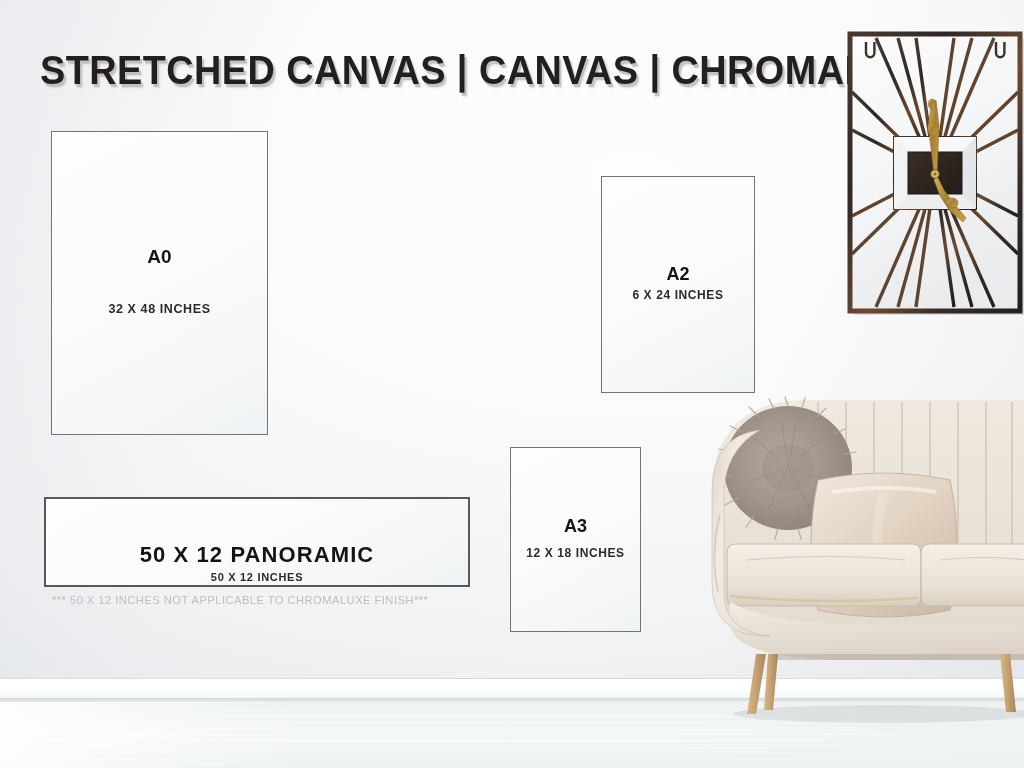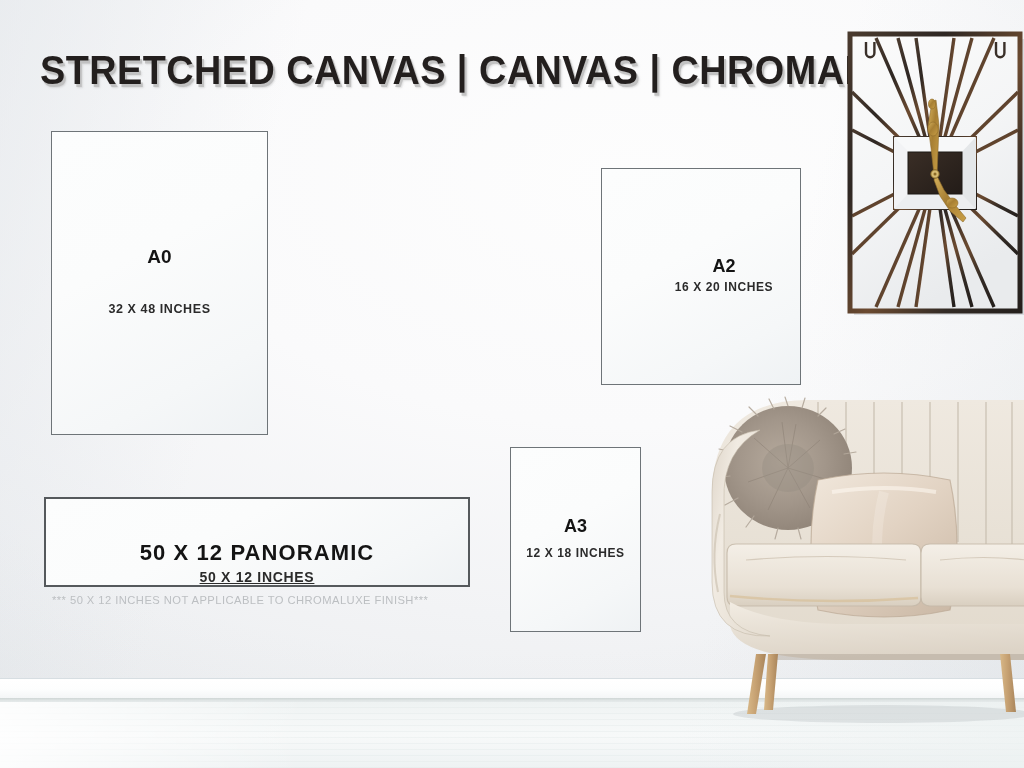--- a/index.html
+++ b/index.html
@@ -93,34 +93,34 @@
   }
 
   #frame-a0{left:51px;top:131px;width:215px;height:302px;justify-content:flex-end;}
   #frame-a0 .frame-title{font-size:19px;margin-bottom:5px;}
   #frame-a0 .frame-sub{font-size:12.5px;margin-top:35px;}
 
   #frame-a1{left:345px;top:156px;width:176px;height:251px;}
   #frame-a1 .frame-title{font-size:19px;margin-bottom:5px;}
   #frame-a1 .frame-sub{font-size:12.5px;}
 
-  #frame-a2{left:601px;top:168px;width:152px;height:215px;padding-left:46px;}
+  #frame-a2{left:601px;top:176px;width:152px;height:215px;}
   #frame-a2 .frame-title{font-size:18px;margin-bottom:5px;}
   #frame-a2 .frame-sub{font-size:12px;}
 
   #frame-a3{left:510px;top:447px;width:129px;height:183px;}
   #frame-a3 .frame-title{font-size:18px;margin-bottom:11px;}
   #frame-a3 .frame-sub{font-size:12px;}
 
   #frame-pano{
     left:44px;top:497px;width:422px;height:86px;
     border:2px solid #55595c;
   }
   #frame-pano .frame-title{font-size:22px;letter-spacing:1.1px;margin-bottom:5px;margin-top:44px;}
-  #frame-pano .frame-sub{font-size:14px;letter-spacing:.7px;text-decoration:underline;}
+  #frame-pano .frame-sub{font-size:11px;letter-spacing:.7px;}
 
   .disclaimer{
     position:absolute;left:52px;top:594px;
     font-size:11.2px;font-weight:normal;letter-spacing:.45px;
     color:#bcbfc2;white-space:nowrap;
   }
 
   
   #clock{position:absolute;left:846px;top:30px;width:178px;height:285px;}
   .clock-svg{display:block;width:178px;height:285px;}
@@ -149,21 +149,21 @@
     <div class="frame-inner">
       <span class="frame-title">A0</span>
       <span class="frame-sub">32 X 48 INCHES</span>
     </div>
   </div>
 
 
   <div class="frame" id="frame-a2">
     <div class="frame-inner">
       <span class="frame-title">A2</span>
-      <span class="frame-sub">16 X 20 INCHES</span>
+      <span class="frame-sub">6 X 24 INCHES</span>
     </div>
   </div>
 
   <div class="frame" id="frame-a3">
     <div class="frame-inner">
       <span class="frame-title">A3</span>
       <span class="frame-sub">12 X 18 INCHES</span>
     </div>
   </div>
 

